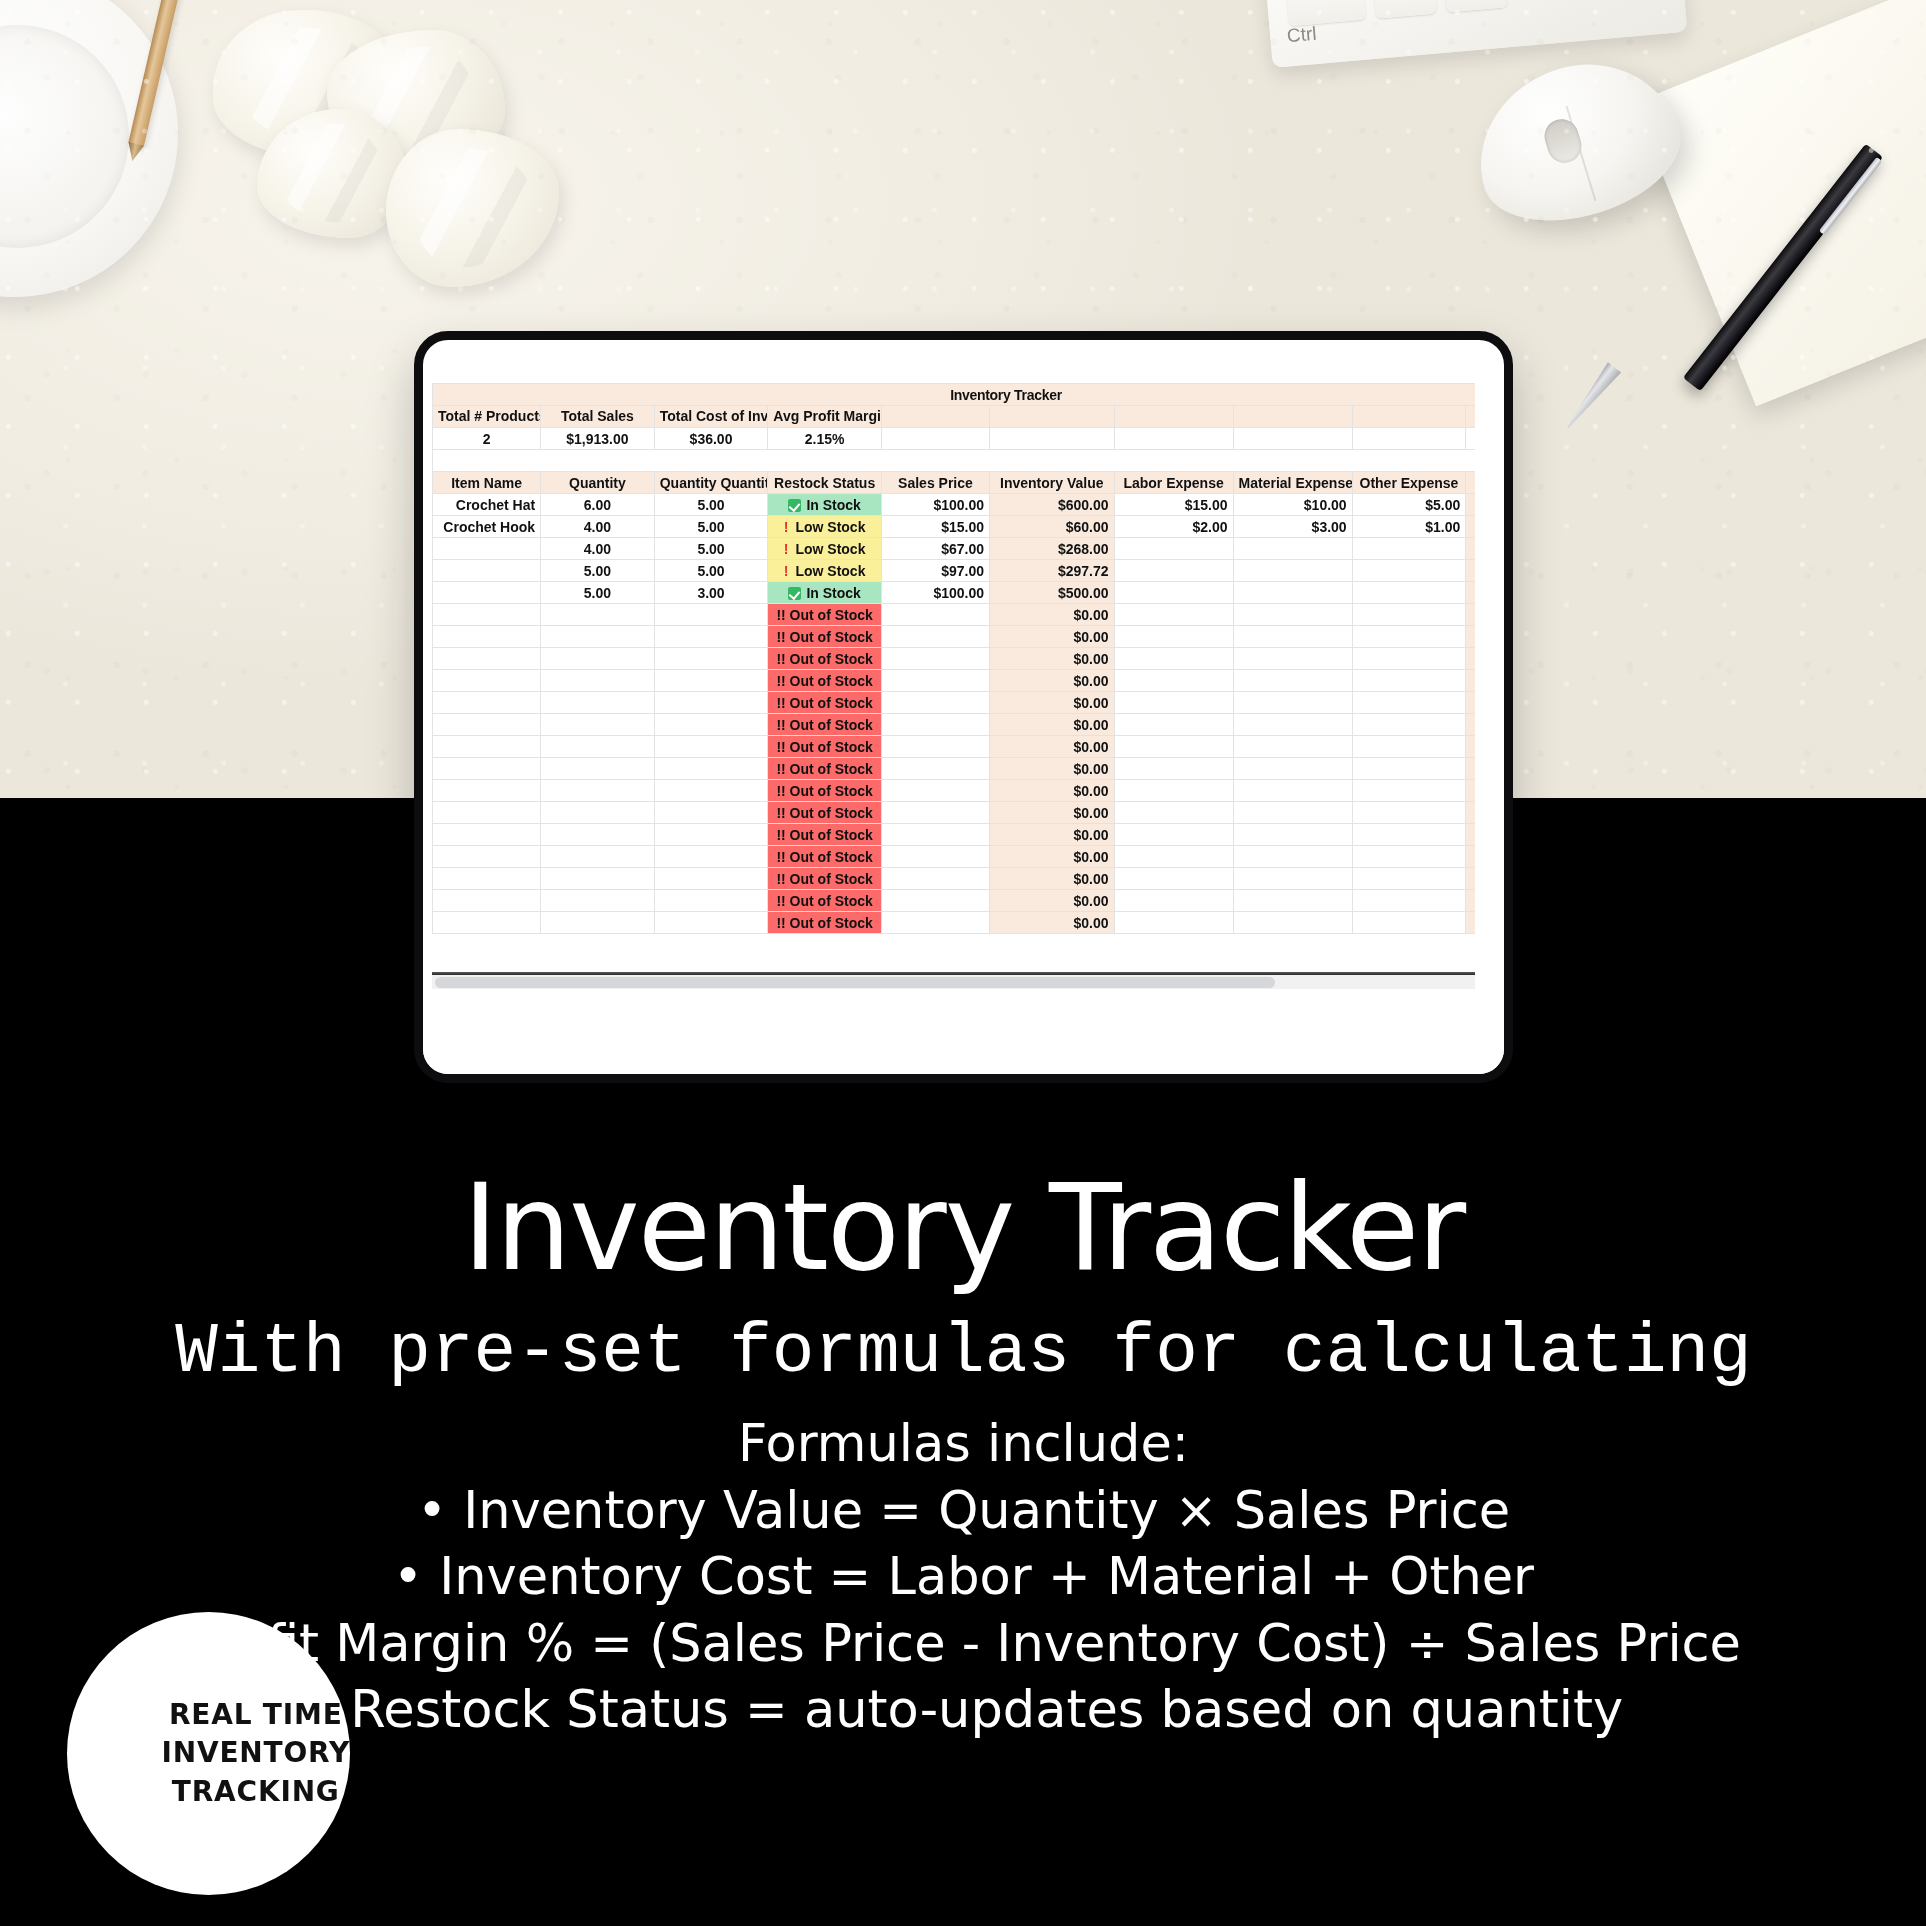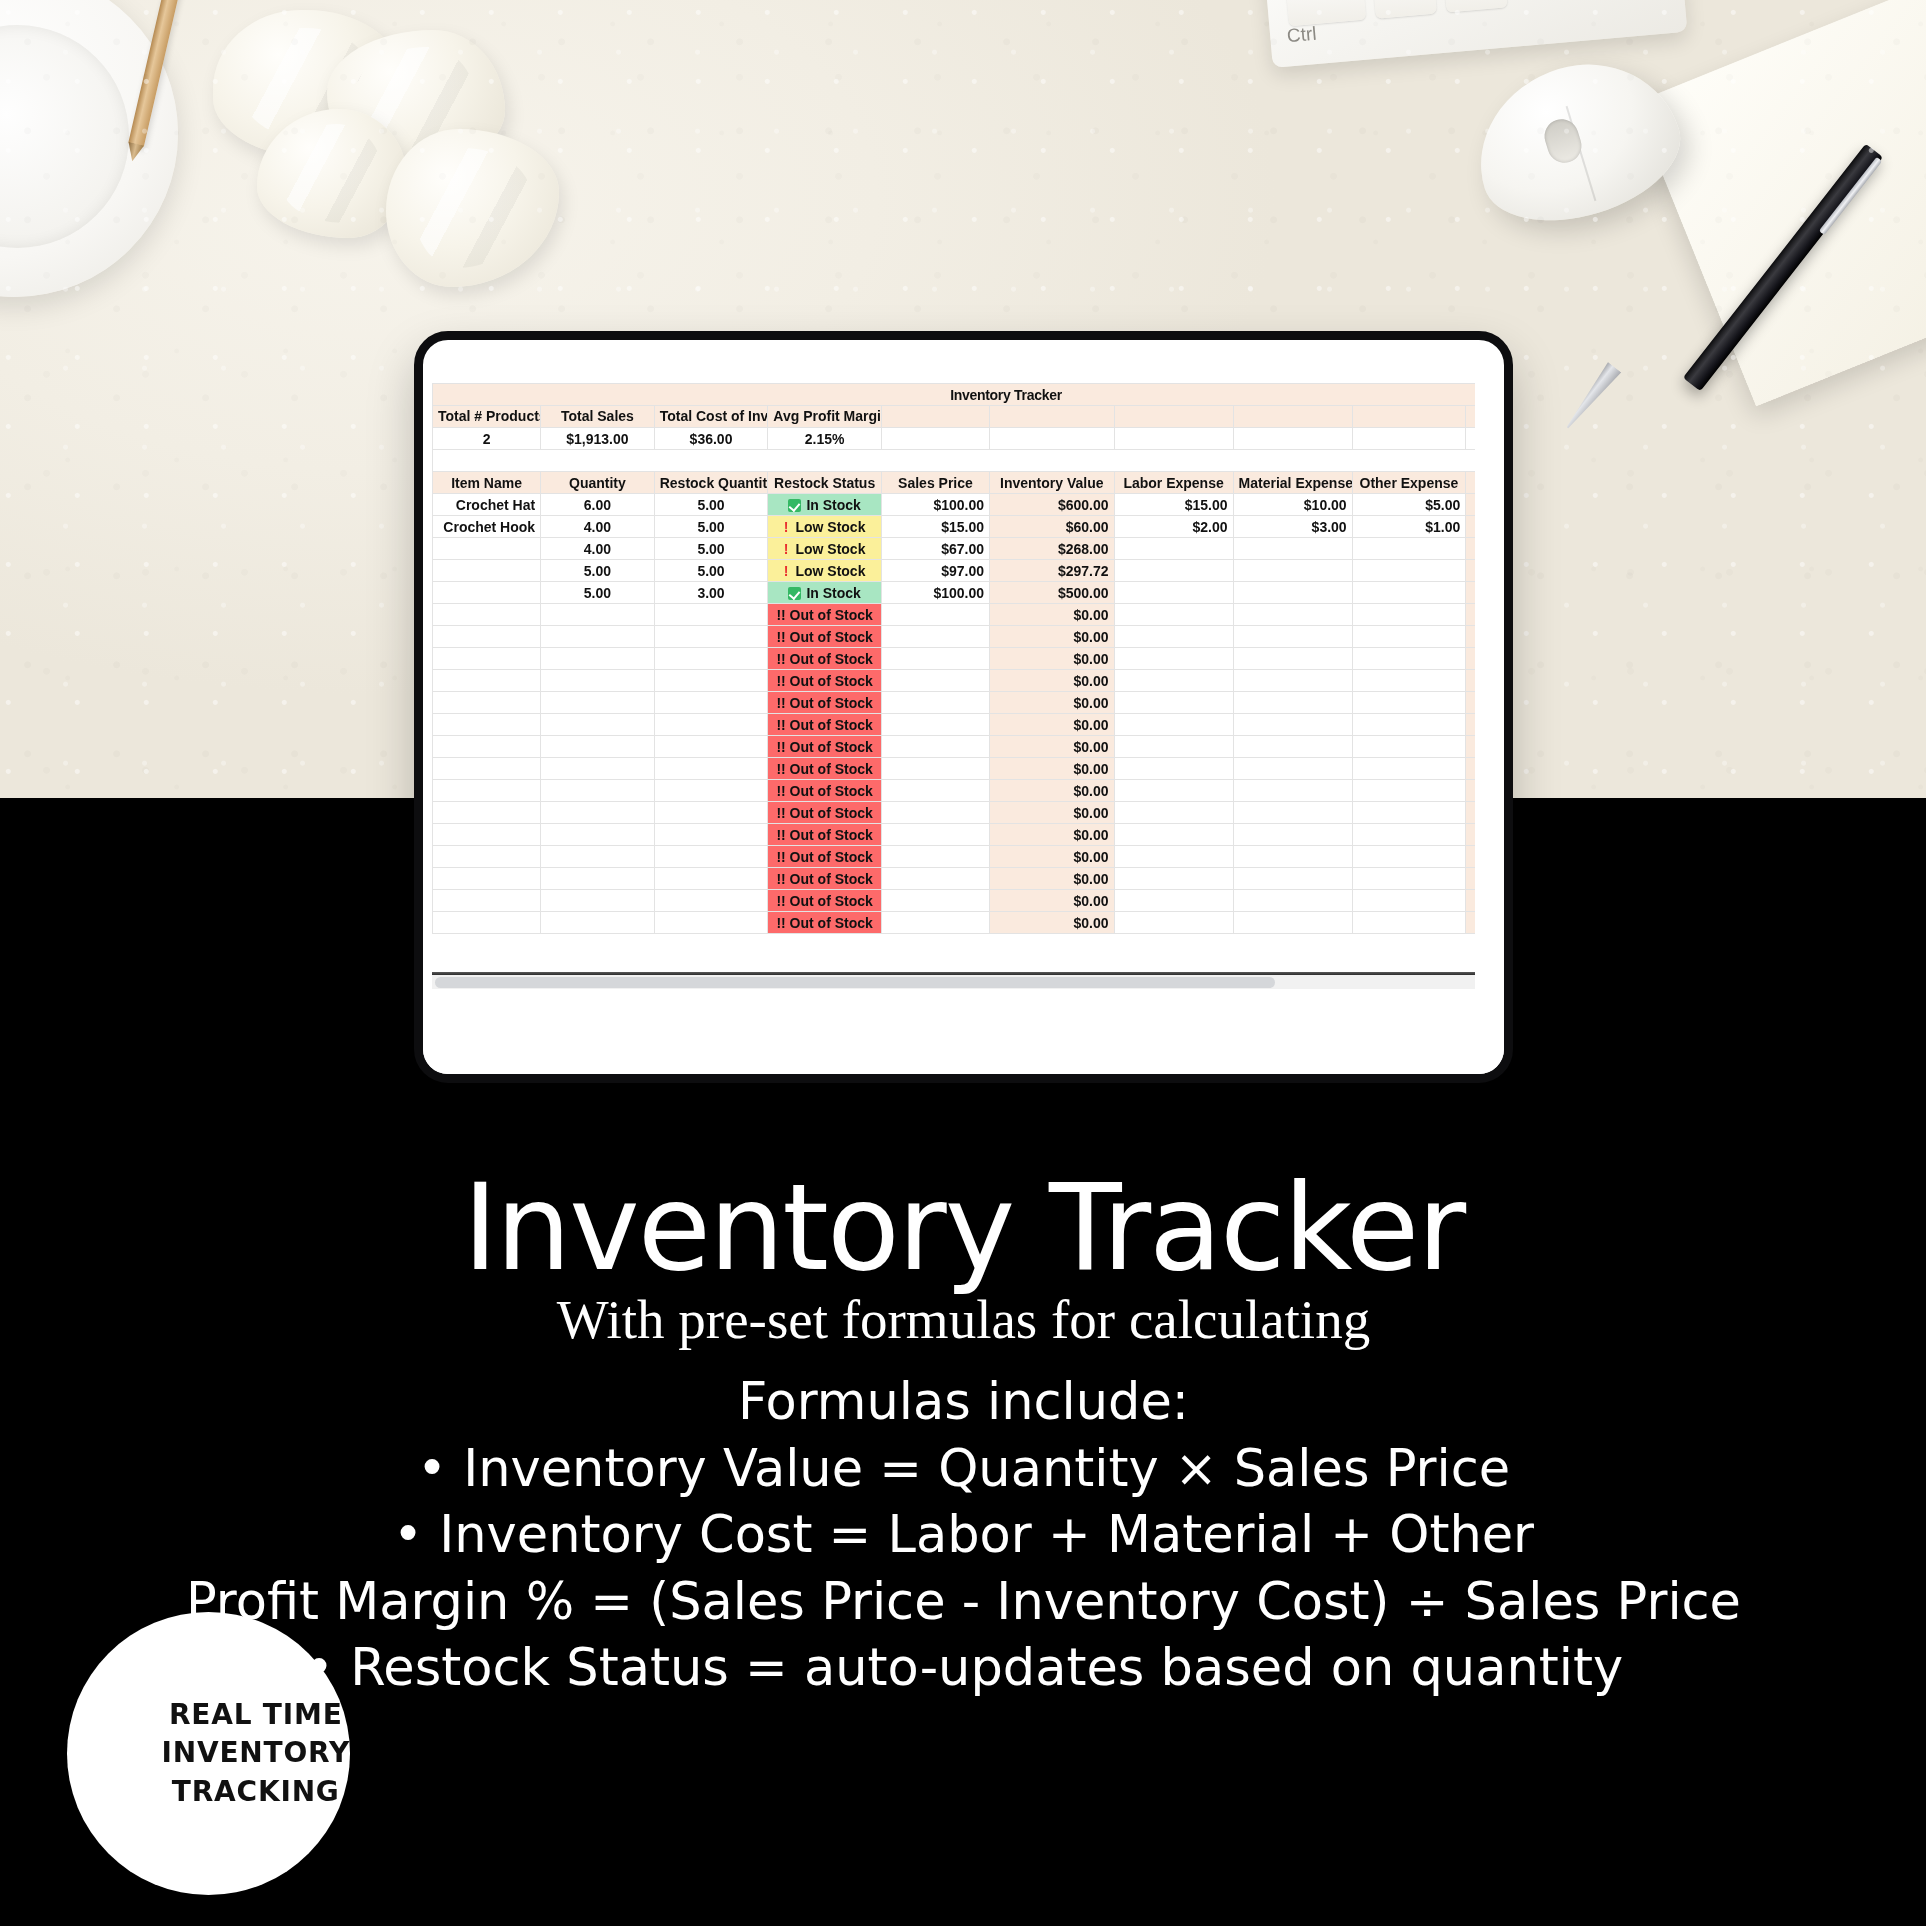--- a/index.html
+++ b/index.html
@@ -271,22 +271,22 @@
   
   .copy {
     position:absolute; left:0; top:1168px; width:1927px;
     text-align:center; color:#fff;
   }
   .h1 {
     font-size: 119px; font-weight: 400; letter-spacing:-2px; line-height:1.02;
     font-family: "DejaVu Sans", sans-serif;
   }
   .h2 {
-    font-size: 55px; font-weight:400; line-height:1.12; margin-top: 0;
-    font-family: Liberation Serif, serif;
+    font-size: 71px; font-weight:400; line-height:1.12; margin-top: 24px;
+    font-family: Liberation Mono, monospace;
   }
   .h3 {
     font-size: 51px; font-weight:400; line-height:1.2; margin-top: 20px;
     font-family: "DejaVu Sans", sans-serif;
   }
   .flist { margin-top: 4px; }
   .flist div {
     font-size: 51px; font-weight:400; line-height: 1.30;
     font-family: "DejaVu Sans", sans-serif;
     white-space: nowrap;
@@ -377,21 +377,21 @@
             <td class="ctr"></td>
             <td></td>
             <td></td>
           </tr>
           <tr class="spacer">
             <td colspan="10"></td>
           </tr>
           <tr class="colhdr">
             <td>Item Name</td>
             <td>Quantity</td>
-            <td>Restock Quantit</td>
+            <td>Quantity Quantit</td>
             <td>Restock Status</td>
             <td>Sales Price</td>
             <td>Inventory Value</td>
             <td>Labor Expense</td>
             <td>Material Expense</td>
             <td>Other Expense</td>
             <td>Inventory Co</td>
           </tr>
           <tr>
             <td class="name">Crochet Hat</td>

